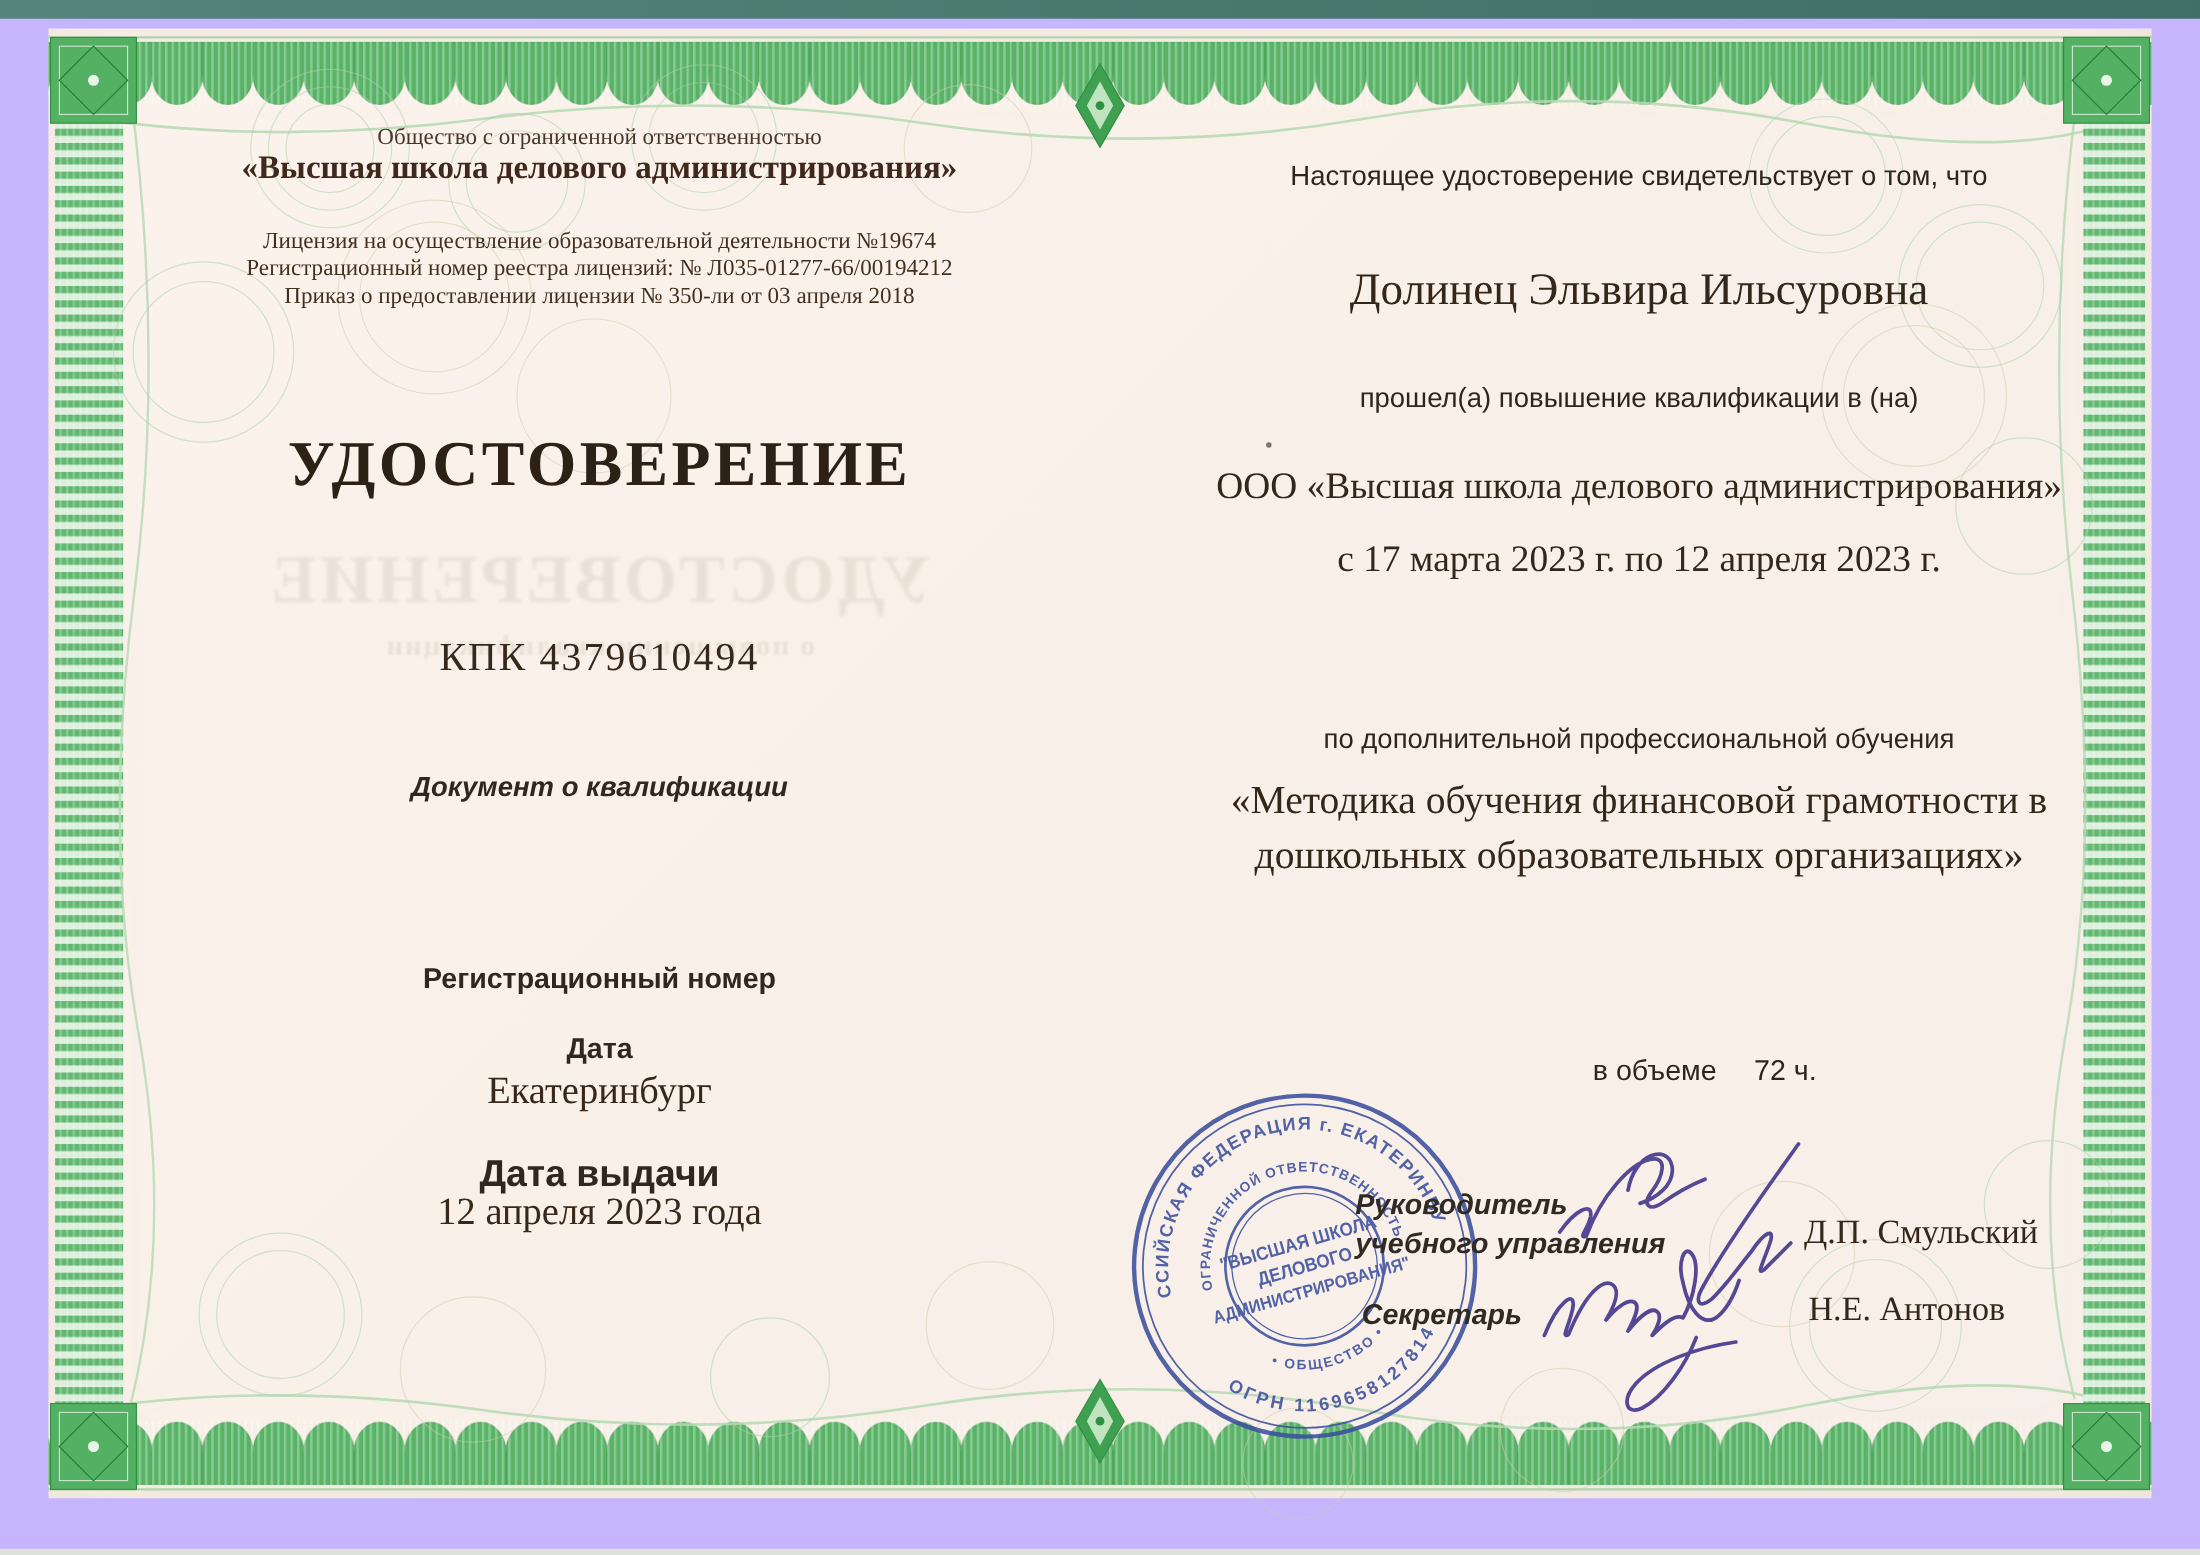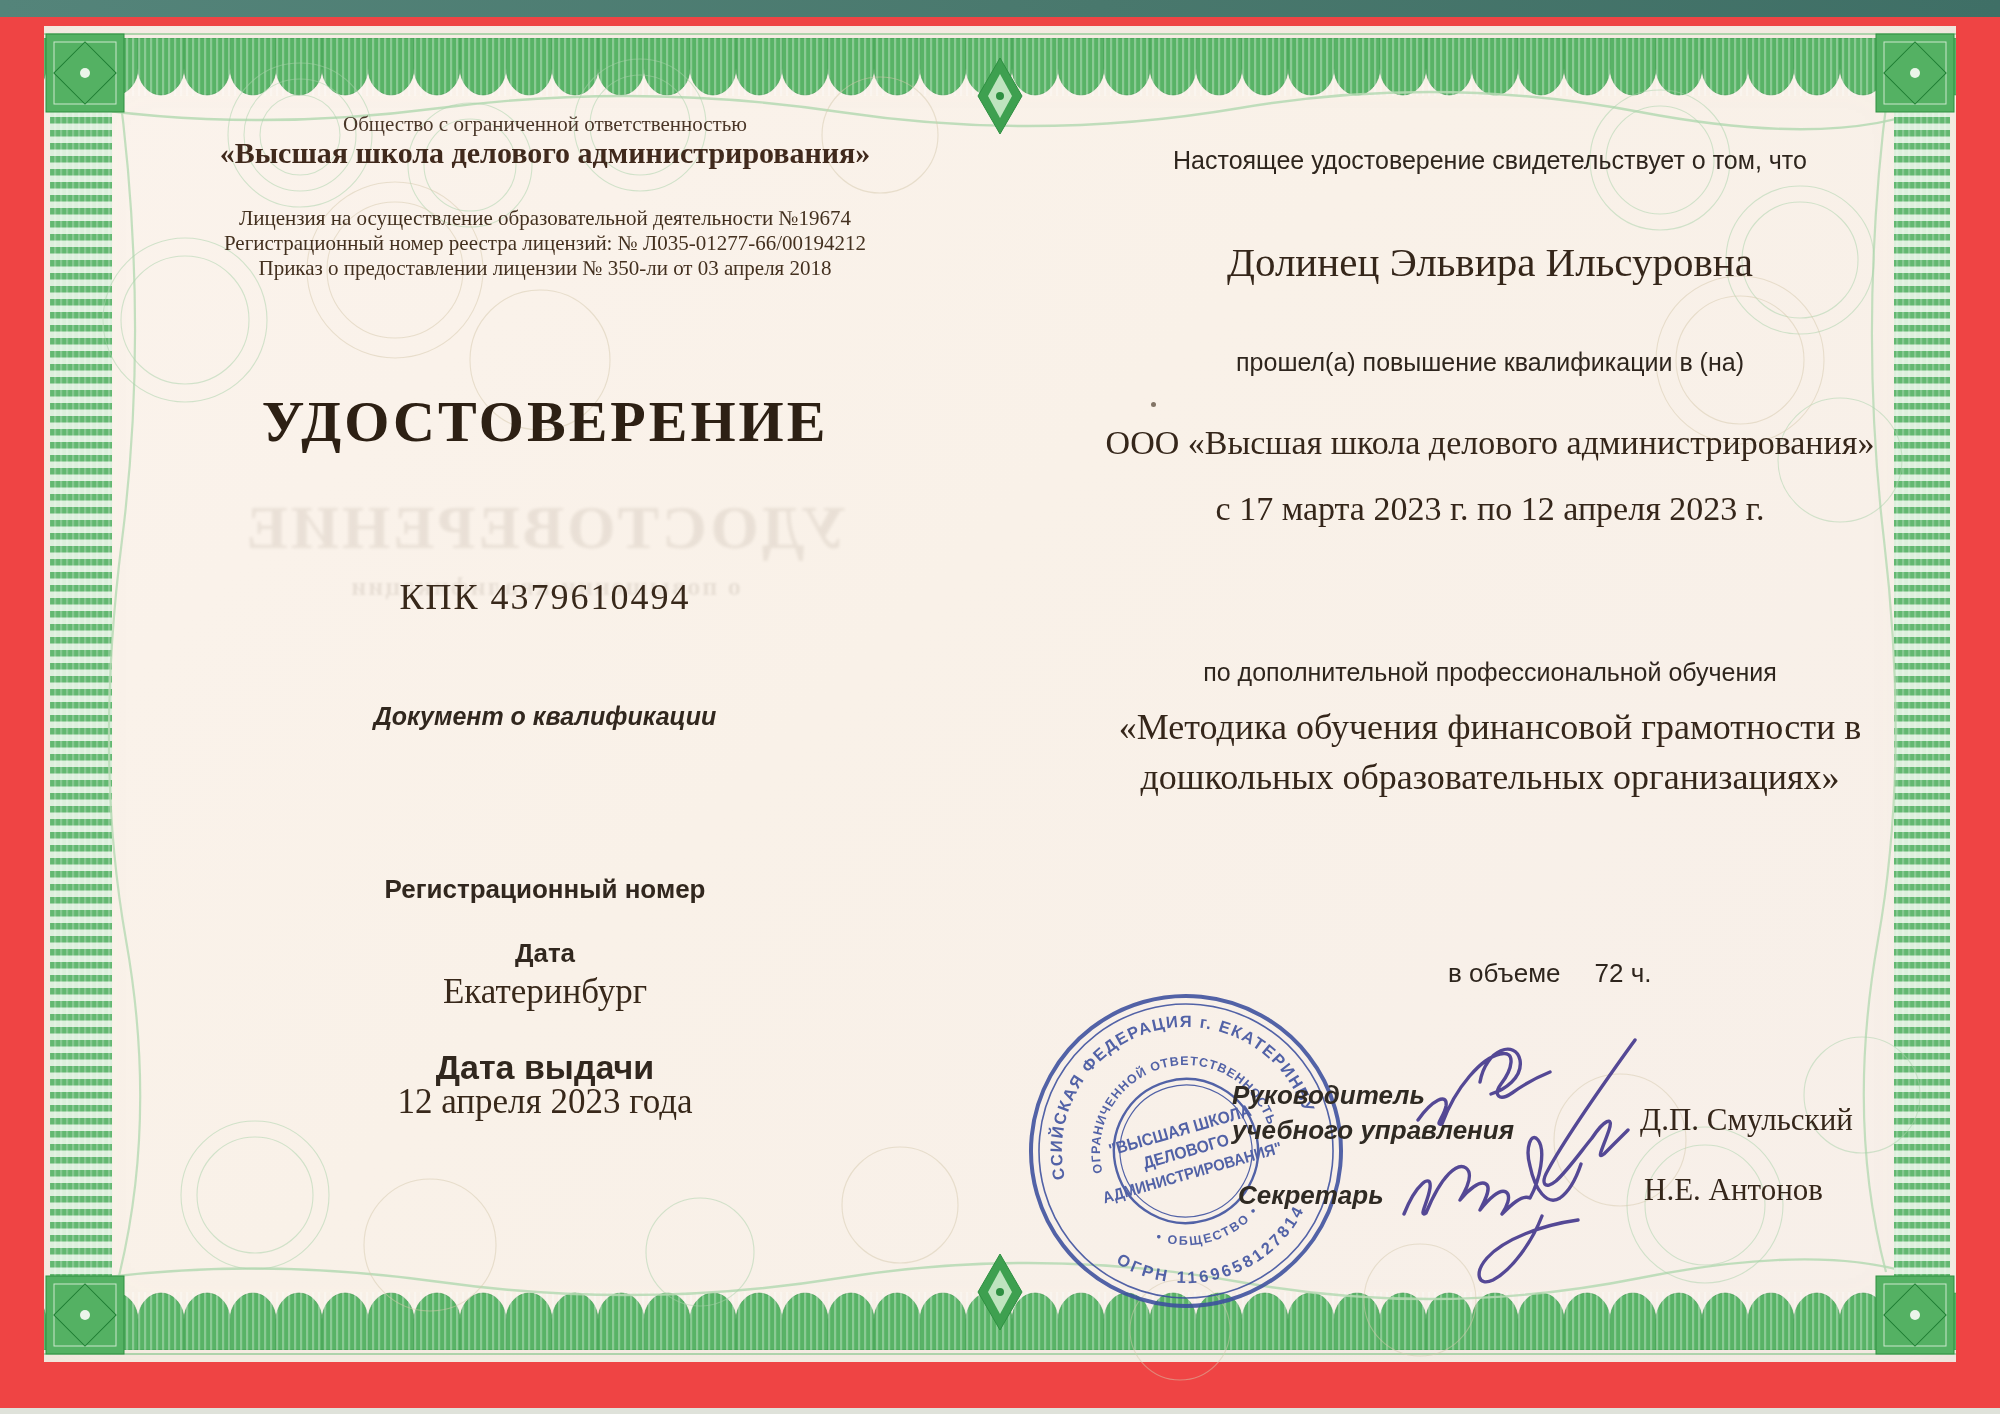--- a/index.html
+++ b/index.html
@@ -1,17 +1,17 @@
 <!DOCTYPE html>
 <html><head>
 <meta charset="utf-8">
 <style>
   html,body{margin:0;padding:0;}
   body{width:2000px;height:1414px;overflow:hidden;background:#b9c4bd;}
-  .photo{position:relative;width:2000px;height:1414px;background:#ef4444;font-family:"Liberation Serif",serif;}
+  .photo{position:relative;width:2000px;height:1414px;background:#c4b5fd;font-family:"Liberation Serif",serif;}
   .abs{position:absolute;}
   .serif{font-family:"Liberation Serif",serif;color:#3a2b1f;}
   .sans{font-family:"Liberation Sans",sans-serif;color:#352b22;}
   .ctr{text-align:center;}
   .paper{position:absolute;left:44px;top:26px;width:1912px;height:1336px;
          background:linear-gradient(135deg,#fbf3ec 0%,#f9f1e8 45%,#f7efe9 100%);
          box-shadow:inset 0 0 90px rgba(170,140,110,.14);}
   .topstrip{position:absolute;left:0;top:0;width:2000px;height:17px;
             background:linear-gradient(90deg,#54847a,#49786d 55%,#3f6f66);}
   .botstrip{position:absolute;left:0;bottom:0;width:2000px;height:6px;background:#dfe2da;}

